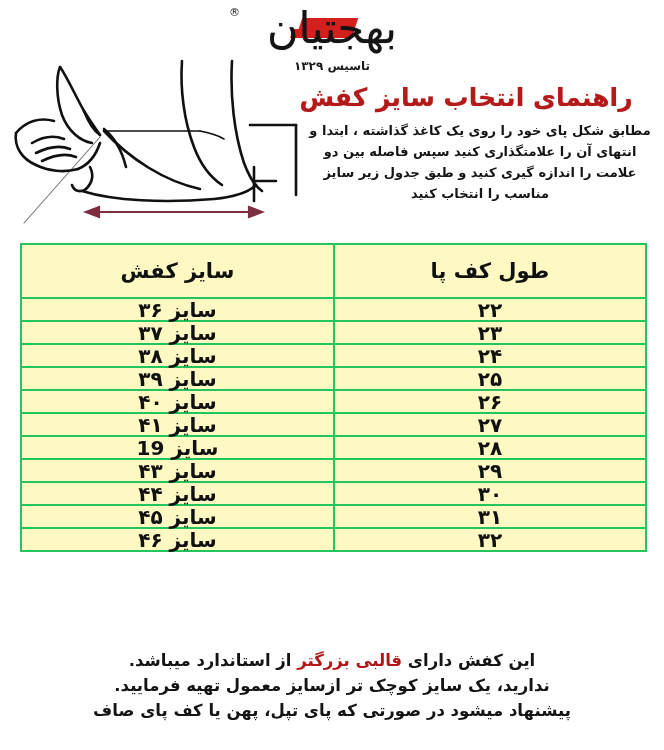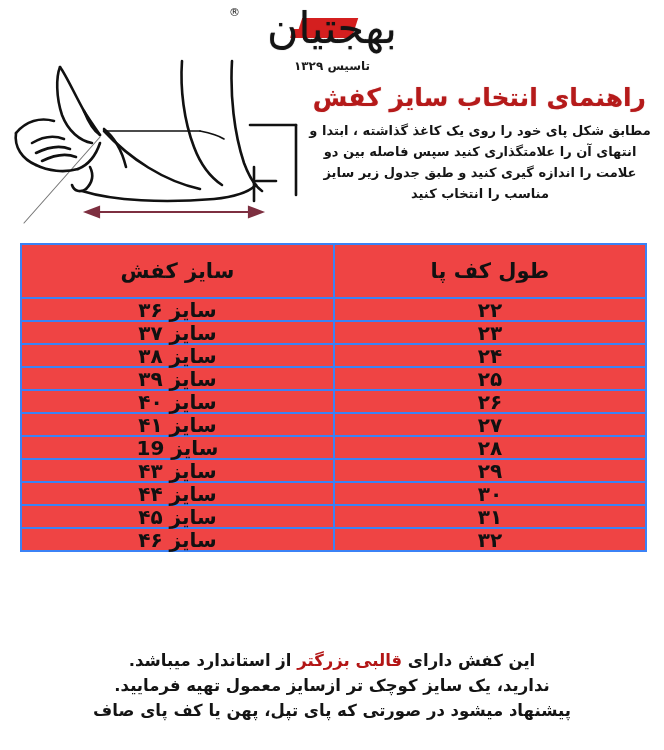--- a/index.html
+++ b/index.html
@@ -75,21 +75,21 @@
     font-weight:bold;
     color:#1a1a1a;
     letter-spacing:.5px;
   }
 
   
   .guide-title {
     position:absolute;
     top:83px; right:18px;
     width:360px;
-    text-align:right;
+    text-align:center;
     font-size:25px;
     font-weight:bold;
     color:#b51a1a;
     letter-spacing:0px;
     text-shadow:0 0 1px rgba(181,26,26,.5);
   }
 
   
   .instructions {
     position:absolute;
@@ -127,24 +127,24 @@
 
   
   .size-table {
     position:absolute;
     top:243px; left:20px;
     width:625px;
     border-collapse:collapse;
     table-layout:fixed;
   }
   .size-table td, .size-table th {
-    border:2px solid #3b82f6;
+    border:2px solid #22c55e;
     text-align:center;
     color:#111111;
-    background:#ef4444;
+    background:#fef9c3;
   }
   .size-table th {
     height:54px;
     font-size:21px;
     font-weight:bold;
     letter-spacing:.3px;
   }
   .size-table td {
     height:23px;
     font-size:20px;

